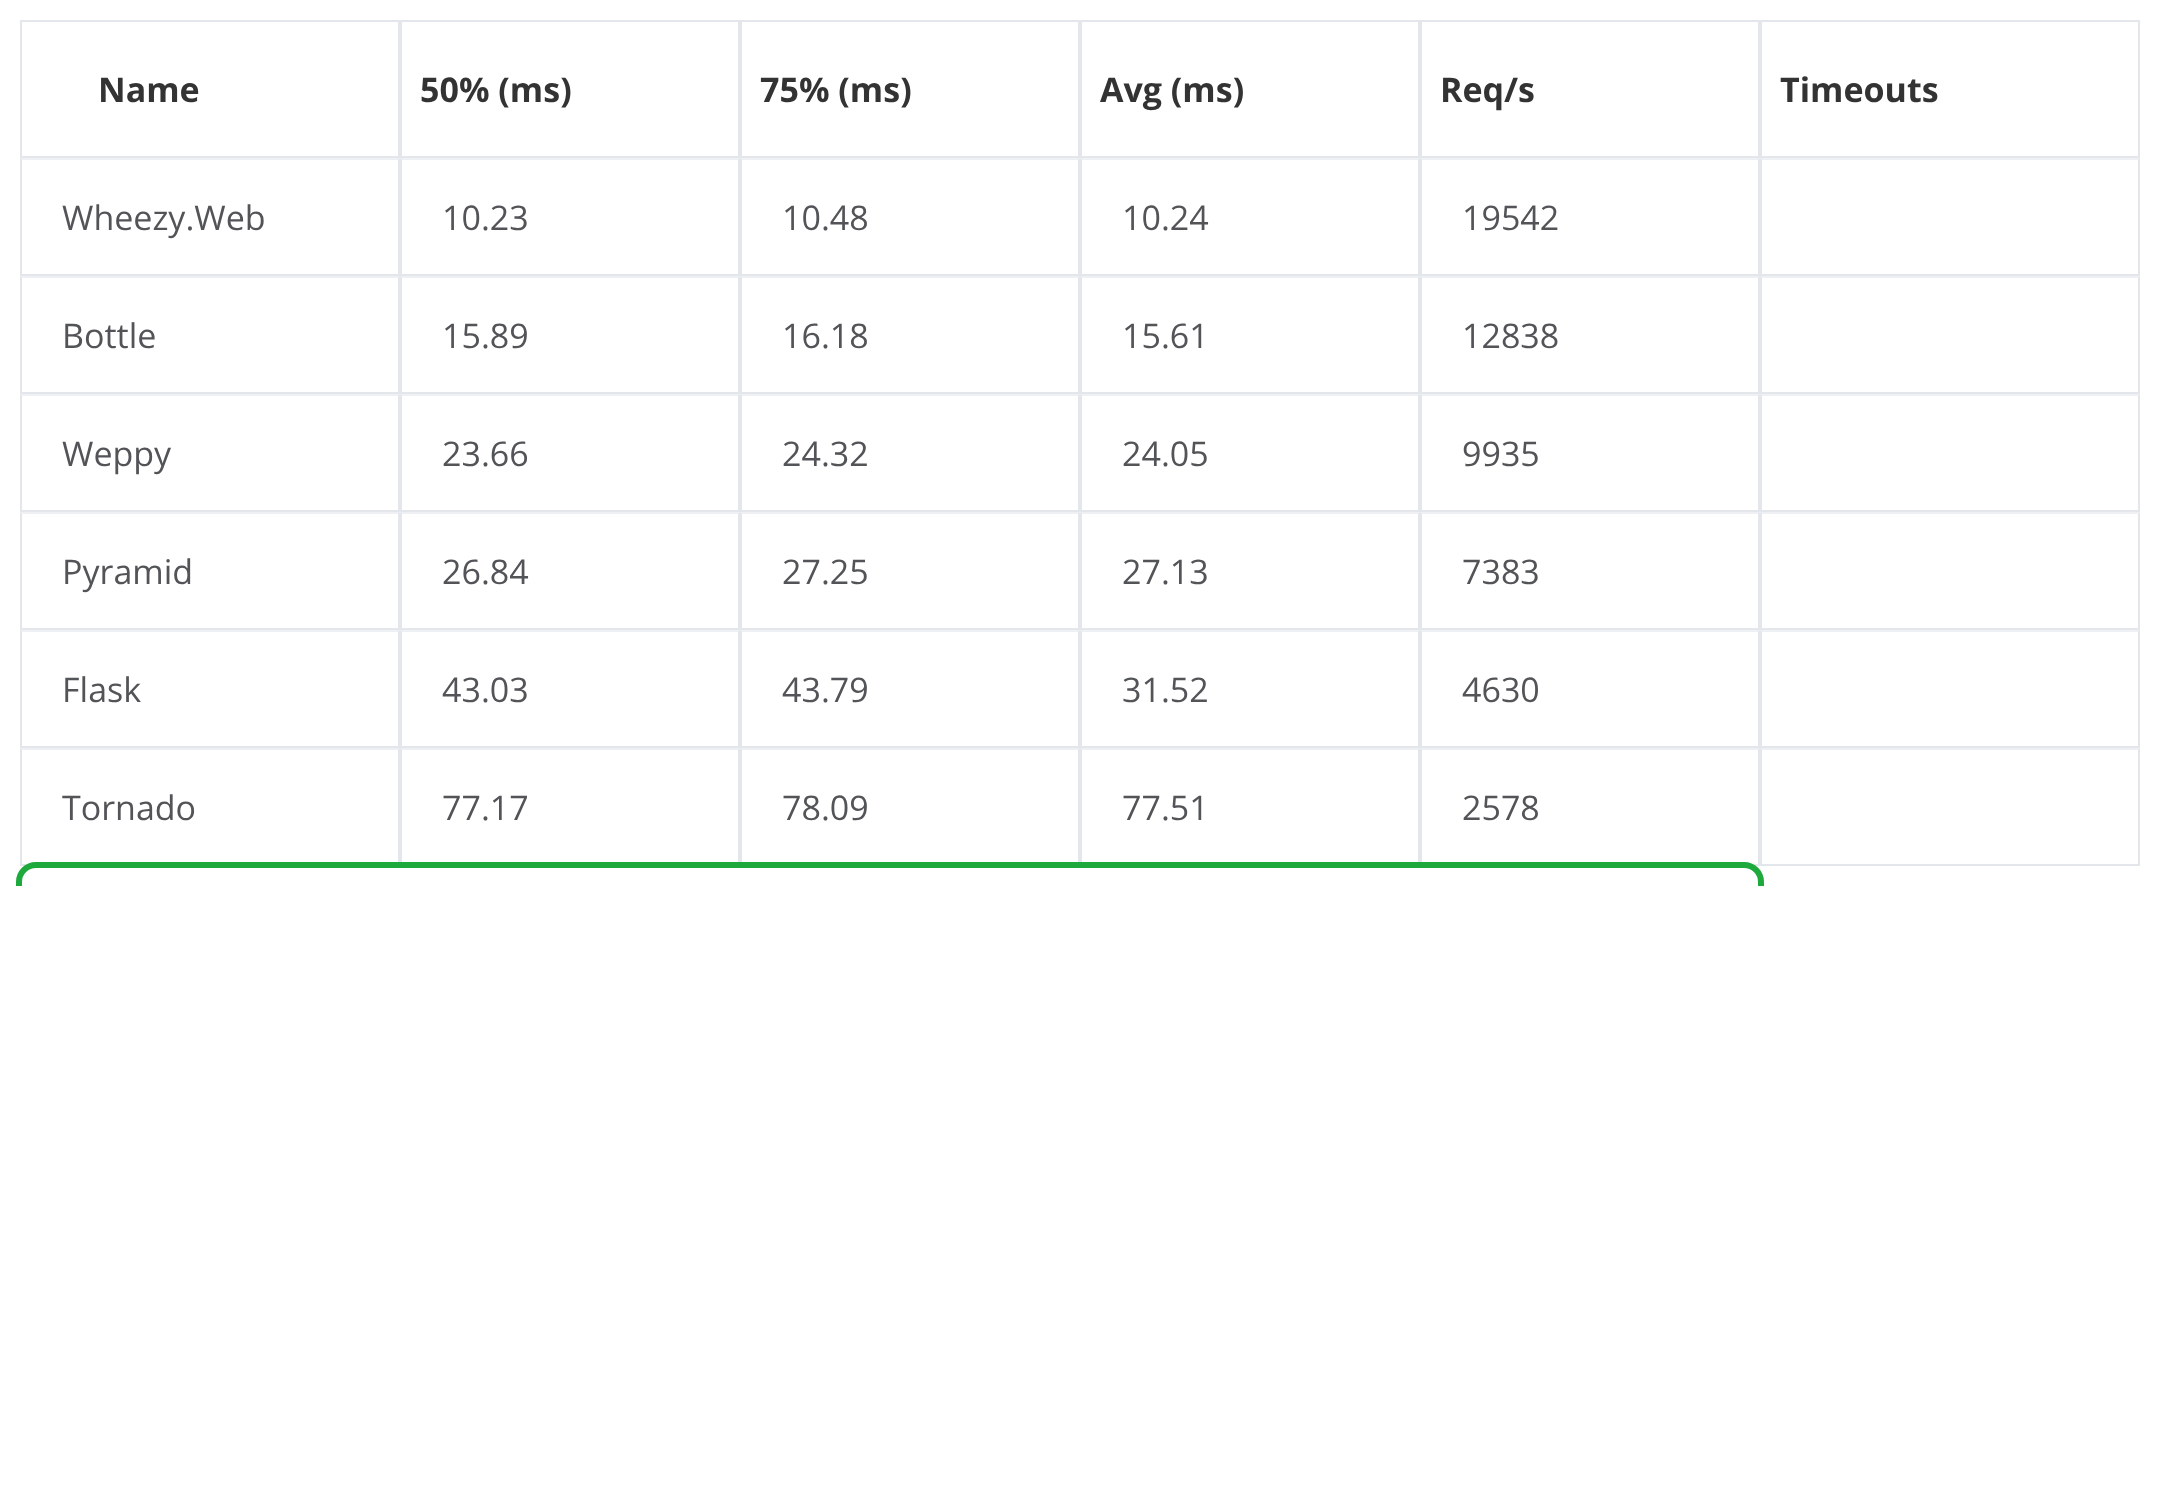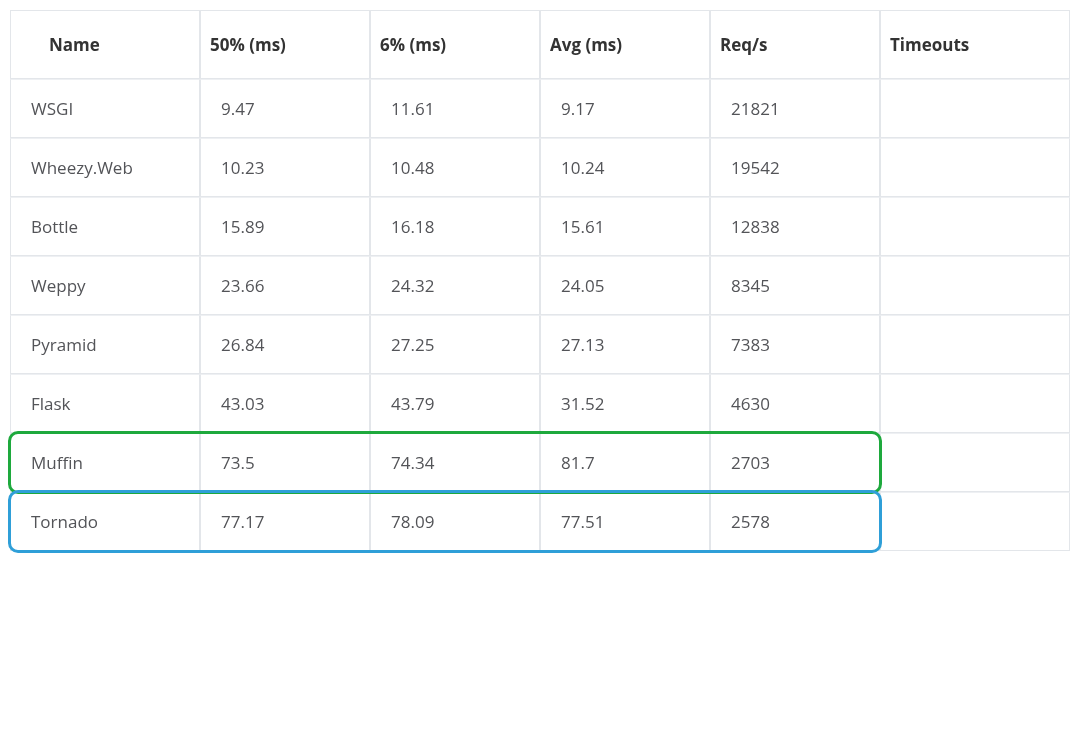--- a/index.html
+++ b/index.html
@@ -75,35 +75,27 @@
         <col class="c1">
         <col class="c2">
         <col class="c3">
         <col class="c4">
         <col class="c5">
     </colgroup>
     <thead>
       <tr>
         <th>Name</th>
         <th>50% (ms)</th>
-        <th>6% (ms)</th>
+        <th>75% (ms)</th>
         <th>Avg (ms)</th>
         <th>Req/s</th>
         <th>Timeouts</th>
       </tr>
     </thead>
     <tbody>
-      <tr>
-        <td>WSGI</td>
-        <td>9.47</td>
-        <td>11.61</td>
-        <td>9.17</td>
-        <td>21821</td>
-        <td></td>
-      </tr>
       <tr>
         <td>Wheezy.Web</td>
         <td>10.23</td>
         <td>10.48</td>
         <td>10.24</td>
         <td>19542</td>
         <td></td>
       </tr>
       <tr>
         <td>Bottle</td>
@@ -111,45 +103,37 @@
         <td>16.18</td>
         <td>15.61</td>
         <td>12838</td>
         <td></td>
       </tr>
       <tr>
         <td>Weppy</td>
         <td>23.66</td>
         <td>24.32</td>
         <td>24.05</td>
-        <td>8345</td>
+        <td>9935</td>
         <td></td>
       </tr>
       <tr>
         <td>Pyramid</td>
         <td>26.84</td>
         <td>27.25</td>
         <td>27.13</td>
         <td>7383</td>
         <td></td>
       </tr>
       <tr>
         <td>Flask</td>
         <td>43.03</td>
         <td>43.79</td>
         <td>31.52</td>
         <td>4630</td>
-        <td></td>
-      </tr>
-      <tr>
-        <td>Muffin</td>
-        <td>73.5</td>
-        <td>74.34</td>
-        <td>81.7</td>
-        <td>2703</td>
         <td></td>
       </tr>
       <tr>
         <td>Tornado</td>
         <td>77.17</td>
         <td>78.09</td>
         <td>77.51</td>
         <td>2578</td>
         <td></td>
       </tr>

